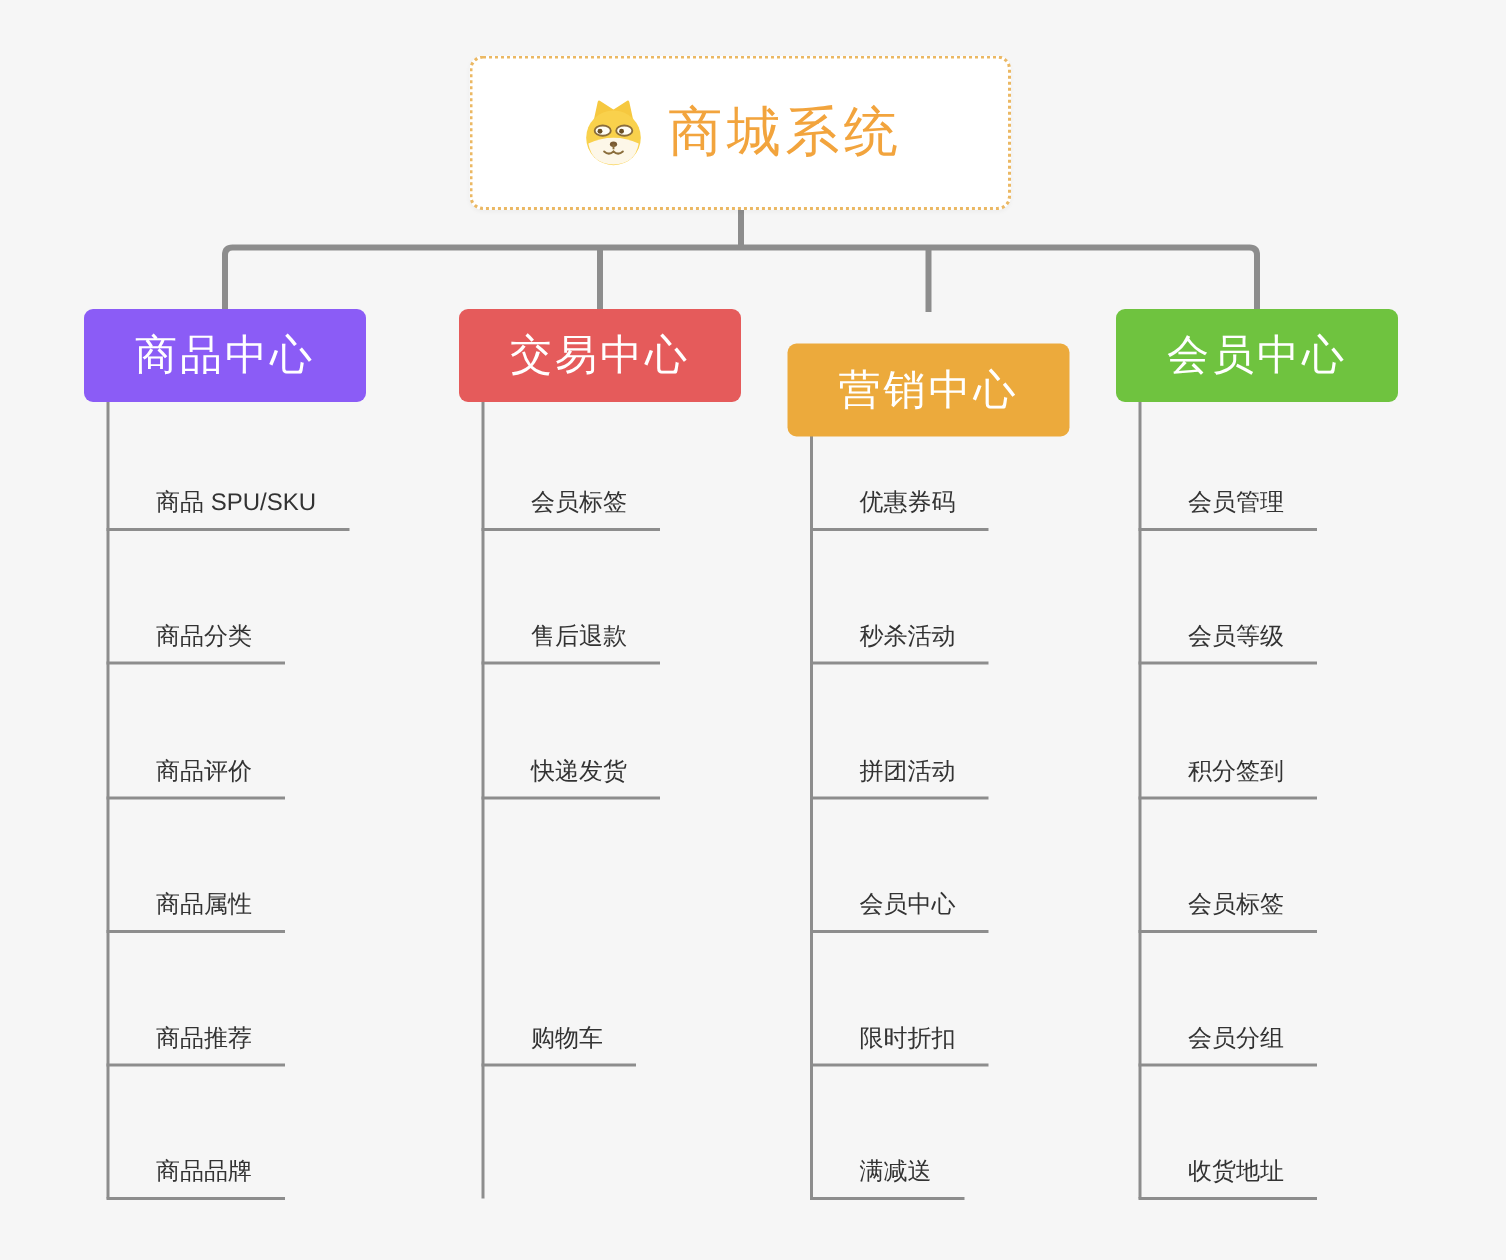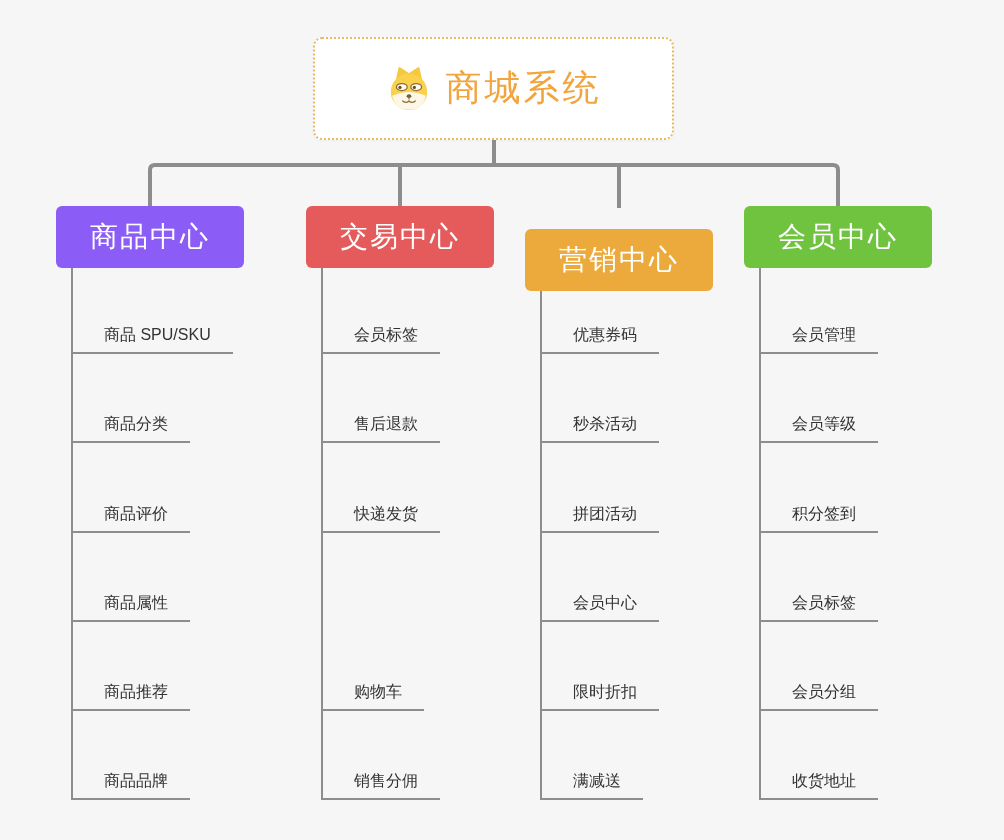--- a/index.html
+++ b/index.html
@@ -107,21 +107,20 @@
   <div class="item c0 r1">商品分类</div>
   <div class="item c0 r2">商品评价</div>
   <div class="item c0 r3">商品属性</div>
   <div class="item c0 r4">商品推荐</div>
   <div class="item c0 r5">商品品牌</div>
 
   <div class="item c1 r0">会员标签</div>
   <div class="item c1 r1">售后退款</div>
   <div class="item c1 r2">快递发货</div>
   <div class="item c1 r4">购物车</div>
-  <div class="item c1 r5">销售分佣</div>
 
   <div class="item c2 r0">优惠券码</div>
   <div class="item c2 r1">秒杀活动</div>
   <div class="item c2 r2">拼团活动</div>
   <div class="item c2 r3">会员中心</div>
   <div class="item c2 r4">限时折扣</div>
   <div class="item c2 r5">满减送</div>
 
   <div class="item c3 r0">会员管理</div>
   <div class="item c3 r1">会员等级</div>

